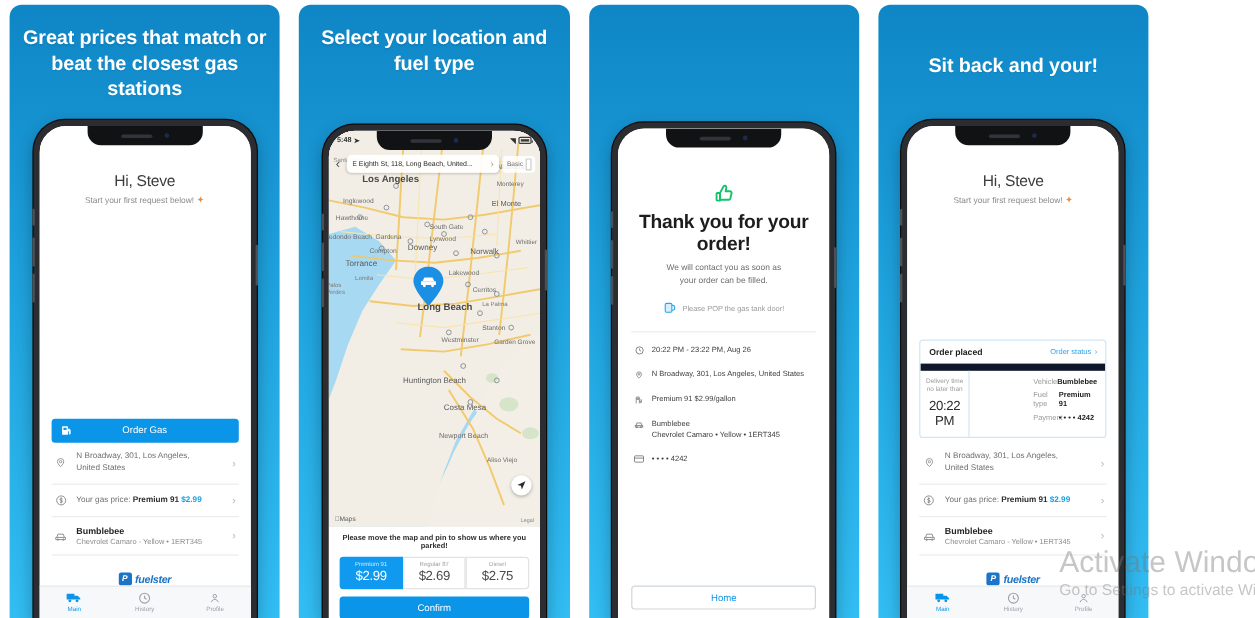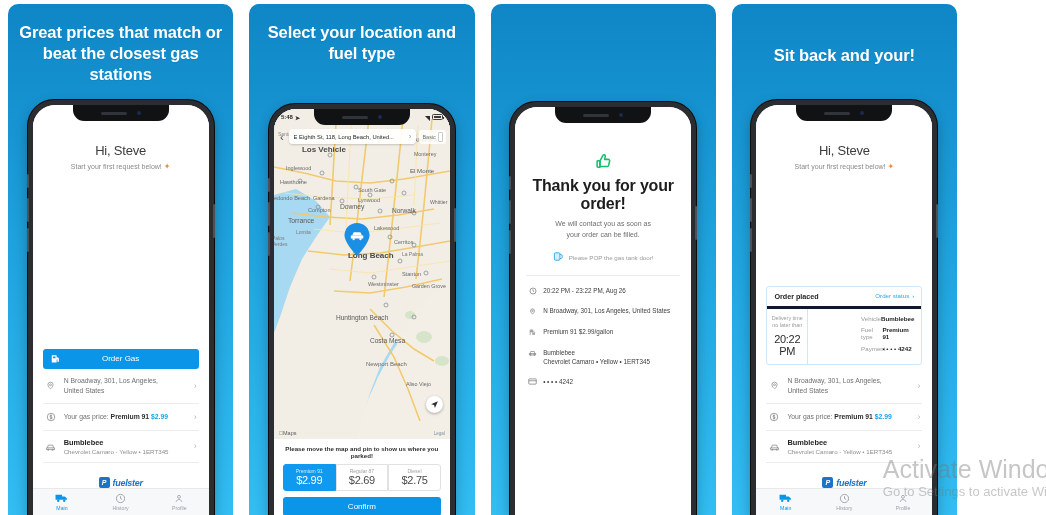--- a/index.html
+++ b/index.html
@@ -187,22 +187,22 @@
   .home-btn {
     position: absolute; left: 11px; right: 11px; bottom: 7px; height: 20px;
     border: 1px solid #cfd6dc; border-radius: 3px; background: #fff;
     display: flex; align-items: center; justify-content: center;
     color: #0b95e8; font-size: 8px;
   }
 
   
   .op-card { margin: 0 10px; border: 1px solid #cfe6f6; border-radius: 3px; overflow: hidden; }
   .op-head {
-    display: flex; align-items: flex-start; justify-content: space-between;
-    padding: 5px 7px; border-bottom: 3px solid #0f172a;
+    display: flex; align-items: center; justify-content: space-between;
+    padding: 5px 7px; border-bottom: 6px solid #0f172a;
   }
   .op-head-l { font-size: 7.2px; font-weight: bold; color: #1e1e1e; }
   .op-head-r { font-size: 6.2px; color: #2ba6ec; display: flex; align-items: center; gap: 3px; }
   .op-body { display: flex; gap: 46px; }
   .op-left { width: 44%; text-align: center; padding: 6px 4px 7px; border-right: 1px solid #cfe6f6; }
   .op-lbl { font-size: 5.4px; color: #9a9a9a; line-height: 1.4; }
   .op-time { font-size: 11px; color: #2b2b2b; margin-top: 3px; letter-spacing: -0.3px; }
   .op-right { flex: 1; padding: 6px 7px 5px; }
   .op-kv { display: flex; margin-bottom: 4.5px; font-size: 6.2px; }
   .op-kv:last-child { margin-bottom: 0; }
@@ -407,21 +407,21 @@
                 <circle cx="100" cy="168" r="2"></circle>
                   <circle cx="152" cy="164" r="2"></circle>
                 <circle cx="112" cy="196" r="2"></circle>
                   <circle cx="140" cy="208" r="2"></circle>
                 <circle cx="118" cy="226" r="2"></circle>
                   <circle cx="26" cy="72" r="2"></circle>
               </g>
             </svg>
 
             <div style="position:absolute;inset:0;font-family:'Liberation Sans',sans-serif;pointer-events:none;">
-              <span style="position:absolute;left:28px;top:36px;font-size:8px;font-weight:bold;color:#4a4a4a;">Los Vehicle</span>
+              <span style="position:absolute;left:28px;top:36px;font-size:8px;font-weight:bold;color:#4a4a4a;">Los Angeles</span>
               <span style="position:absolute;left:12px;top:56px;font-size:5.6px;color:#6b6b6b;">Inglewood</span>
               <span style="position:absolute;left:6px;top:70px;font-size:5.6px;color:#6b6b6b;">Hawthorne</span>
               <span style="position:absolute;left:39px;top:86px;font-size:5.6px;color:#6b6b6b;">Gardena</span>
               <span style="position:absolute;left:34px;top:98px;font-size:5.6px;color:#6b6b6b;">Compton</span>
               <span style="position:absolute;left:66px;top:94px;font-size:6.8px;color:#5a5a5a;">Downey</span>
               <span style="position:absolute;left:84px;top:78px;font-size:5.6px;color:#6b6b6b;">South Gate</span>
               <span style="position:absolute;left:84px;top:88px;font-size:5.6px;color:#6b6b6b;">Lynwood</span>
               <span style="position:absolute;left:14px;top:108px;font-size:6.8px;color:#5a5a5a;">Torrance</span>
               <span style="position:absolute;left:22px;top:120px;font-size:5px;color:#7b7b7b;">Lomita</span>
               <span style="position:absolute;left:118px;top:98px;font-size:6.6px;color:#5a5a5a;">Norwalk</span>
@@ -601,20 +601,21 @@
               <span class="ti2">
                   <svg width="9" height="7" viewBox="0 0 24 18" fill="none" stroke="currentColor" stroke-width="1.8">
                     <rect x="2" y="2" width="20" height="14" rx="2"></rect>
                     <path d="M2 7h20"></path>
                   </svg>
                 </span>
               <div class="ty-txt">• • • • 4242</div>
             </div>
           </div>
 
+          <div class="home-btn">Home</div>
         </div>
       </div>
     </div>
   </div>
 
   <div class="panel">
     <div class="panel-bg"></div>
     <div class="panel-title" style="top:45px;">Sit back and your!</div>
 
     <div class="phone" style="top:100px;height:415px;">

